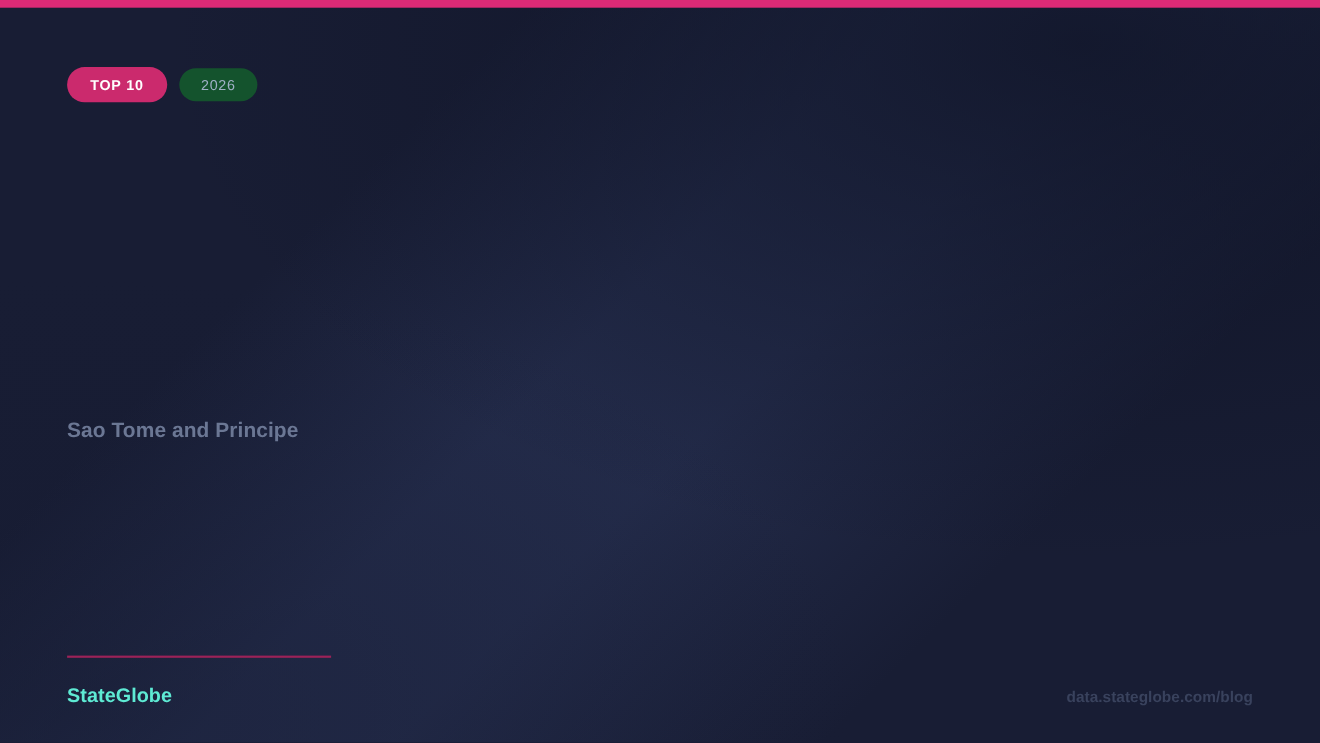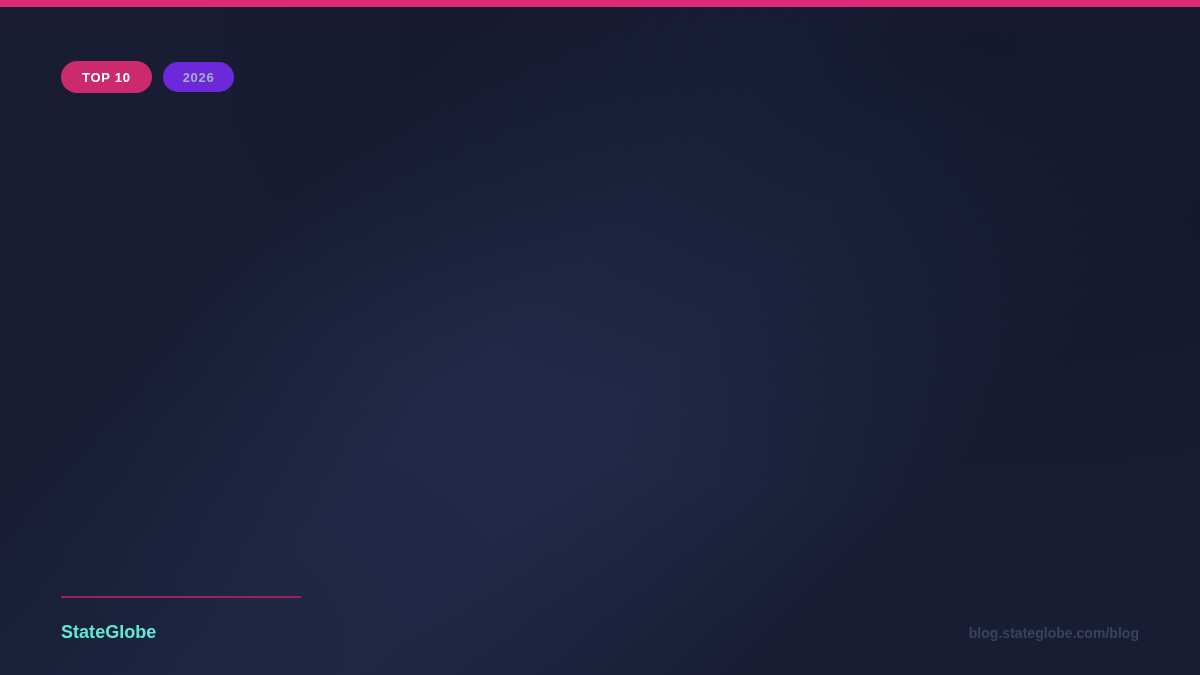--- a/index.html
+++ b/index.html
@@ -76,24 +76,24 @@
     white-space: nowrap;
   }
   .badge-primary {
     background: #cb2a6d;
     color: #ffffff;
     font-size: 13px;
     font-weight: bold;
     padding: 16px 21px;
   }
   .badge-secondary {
-    background: #6d28d9;
+    background: #14532d;
     color: #9fb0c6;
     font-size: 13px;
-    font-weight: bold;
+    font-weight: normal;
     padding: 0 20px;
   }
 
   
   .headline {
     position: absolute;
     left: 61px;
     top: 174px;
     width: 620px;
     margin: 0;
@@ -156,20 +156,21 @@
   <div class="slide-vignette"></div>
 
   <div class="accent-bar"></div>
 
   <div class="badge-row">
     <span class="badge badge-primary">TOP 10</span>
     <span class="badge badge-secondary">2026</span>
   </div>
 
 
+  <p class="subtitle">Sao Tome and Principe</p>
 
   <div class="footer-rule"></div>
 
   <p class="footer-brand">StateGlobe</p>
 
-  <p class="footer-url">blog.stateglobe.com/blog</p>
+  <p class="footer-url">data.stateglobe.com/blog</p>
 
 </div>
 
 </body></html>

